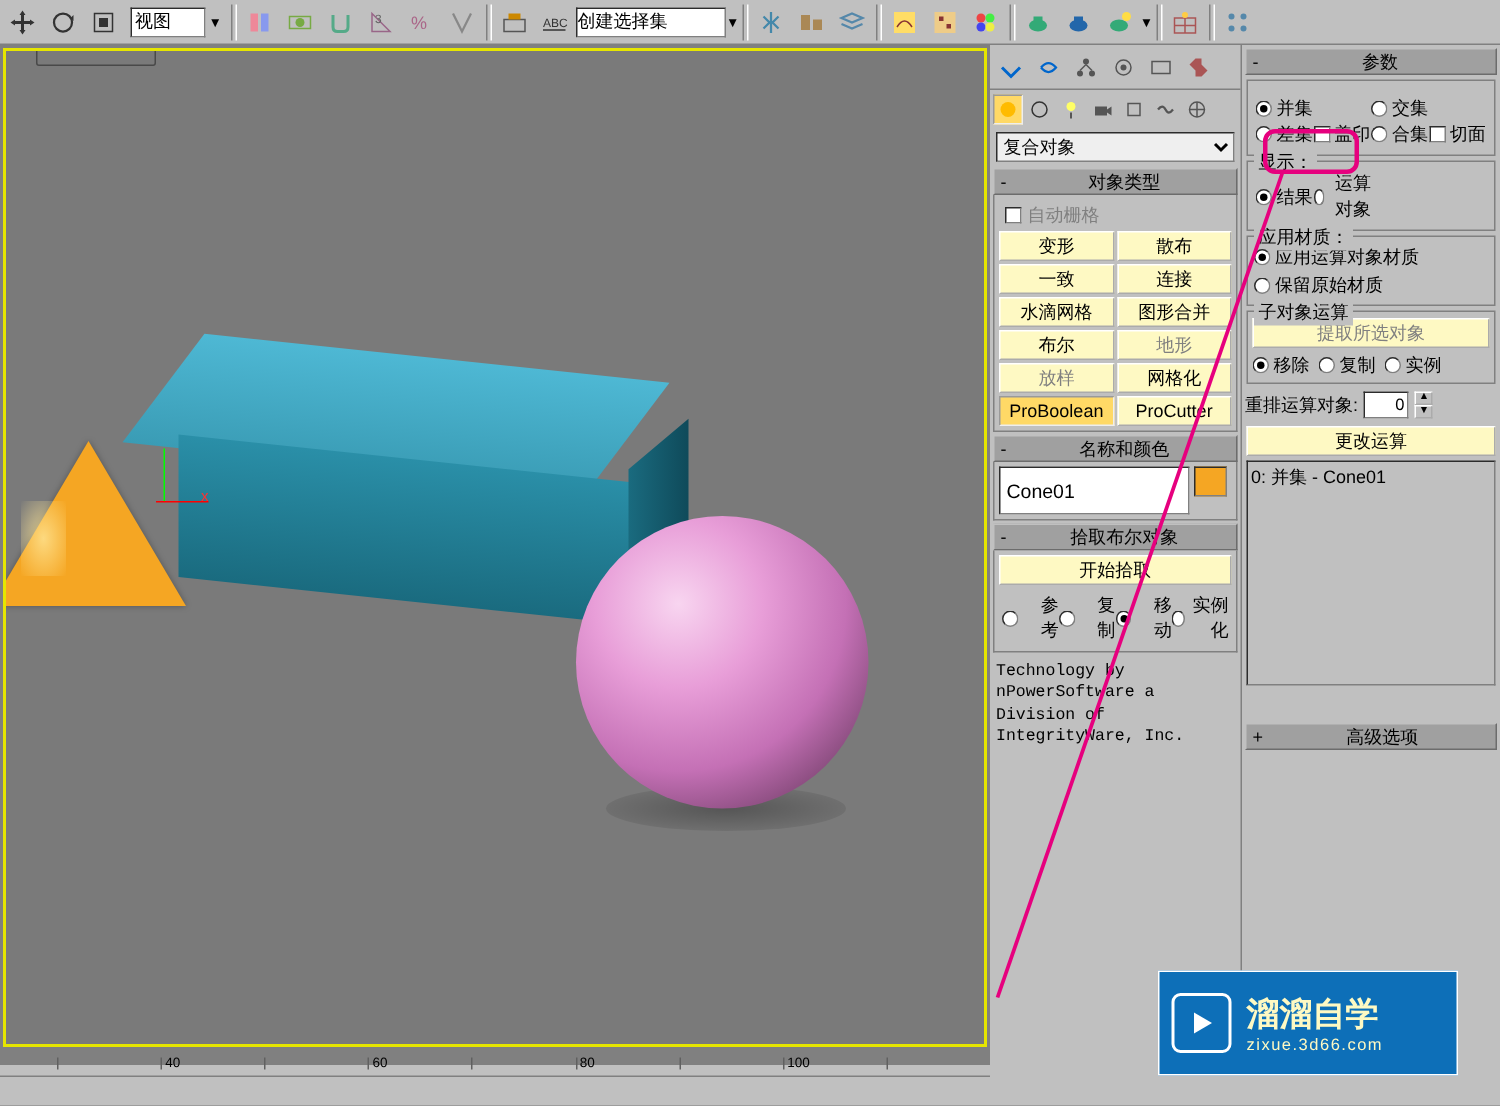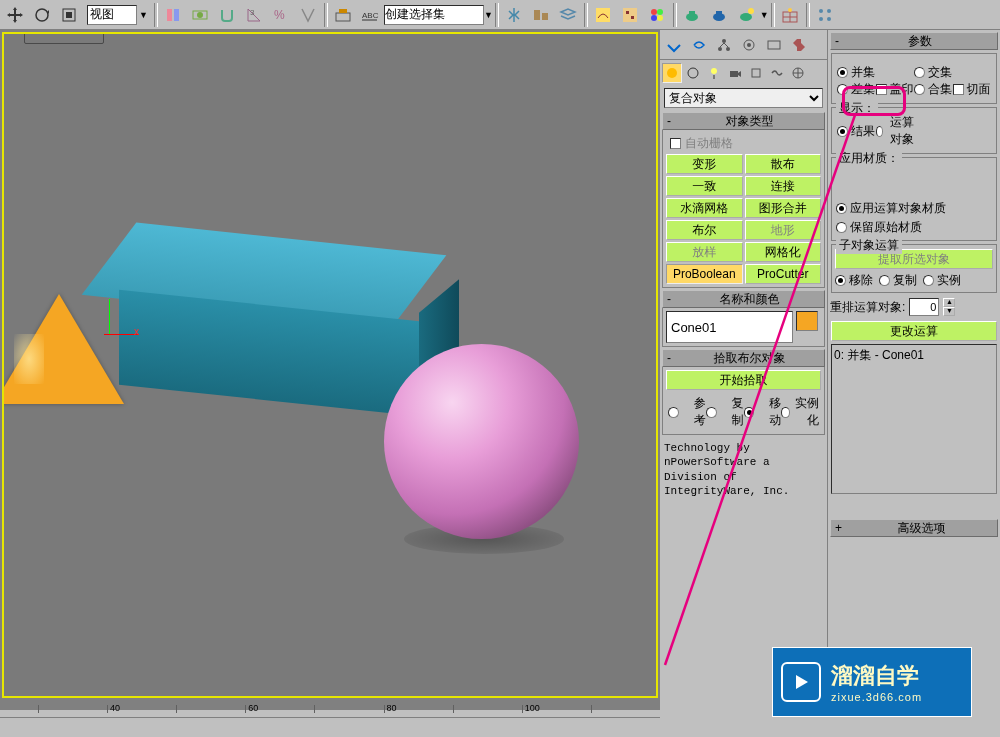--- a/index.html
+++ b/index.html
@@ -64,21 +64,21 @@
     .rollout-header { background: #a0a0a0; height: 18px; display: flex; align-items: center; border: 1px outset #c0c0c0; padding: 0 4px; font-size: 12px; }
     .rollout-header .minus { margin-right: 8px; }
     .rollout-header .plus { margin-right: 8px; }
     .rollout-header .title { text-align: center; flex: 1; }
     .rollout-body { border: 1px solid #808080; border-top: none; padding: 3px; background: #c0c0c0; }
     
     .checkbox-row { display: flex; align-items: center; padding: 2px 4px; font-size: 12px; gap: 4px; }
     .checkbox-row.disabled { color: #808080; }
     
     .btn-grid { display: grid; grid-template-columns: 1fr 1fr; gap: 2px; }
-    .panel-btn { height: 20px; background: #bef264; border: 1px outset #fff; font-size: 12px; cursor: pointer; text-align: center; line-height: 18px; }
+    .panel-btn { height: 20px; background: #fef9c3; border: 1px outset #fff; font-size: 12px; cursor: pointer; text-align: center; line-height: 18px; }
     .panel-btn.disabled { color: #808080; }
     .panel-btn.highlight { background: #ffd966; border: 1px inset; }
     .panel-btn-full { grid-column: 1 / -1; }
     
     .name-input { width: calc(100% - 28px); height: 20px; border: 1px inset #808080; padding: 15px 4px; font-size: 13px; }
     .color-swatch { width: 22px; height: 20px; background: #f5a623; border: 1px inset #808080; display: inline-block; vertical-align: top; }
     .radio-grid { display: grid; grid-template-columns: 1fr 1fr 1fr 1fr; gap: 0px; padding: 2px; text-align: right; }
     .radio-item { display: flex; align-items: center; font-size: 12px; gap: 3px; }
     
     .tech-text { font-size: 11px; padding: 4px; line-height: 1.3; font-family: "Courier New", monospace; }
@@ -492,21 +492,21 @@
             </div>
           <div class="radio-item">
               <span class="radio-mini"></span>
               <span>运算对象</span>
             </div>
         </div>
       </div>
 
       <div class="group-box">
         <span class="group-label">应用材质：</span>
-        <div class="radio-item" style="padding:1px;margin-top:37px;">
+        <div class="radio-item" style="padding:1px;">
             <span class="radio-mini checked"></span>
             <span>应用运算对象材质</span>
           </div>
         <div class="radio-item" style="padding:1px;">
             <span class="radio-mini"></span>
             <span>保留原始材质</span>
           </div>
       </div>
 
       <div class="group-box">

